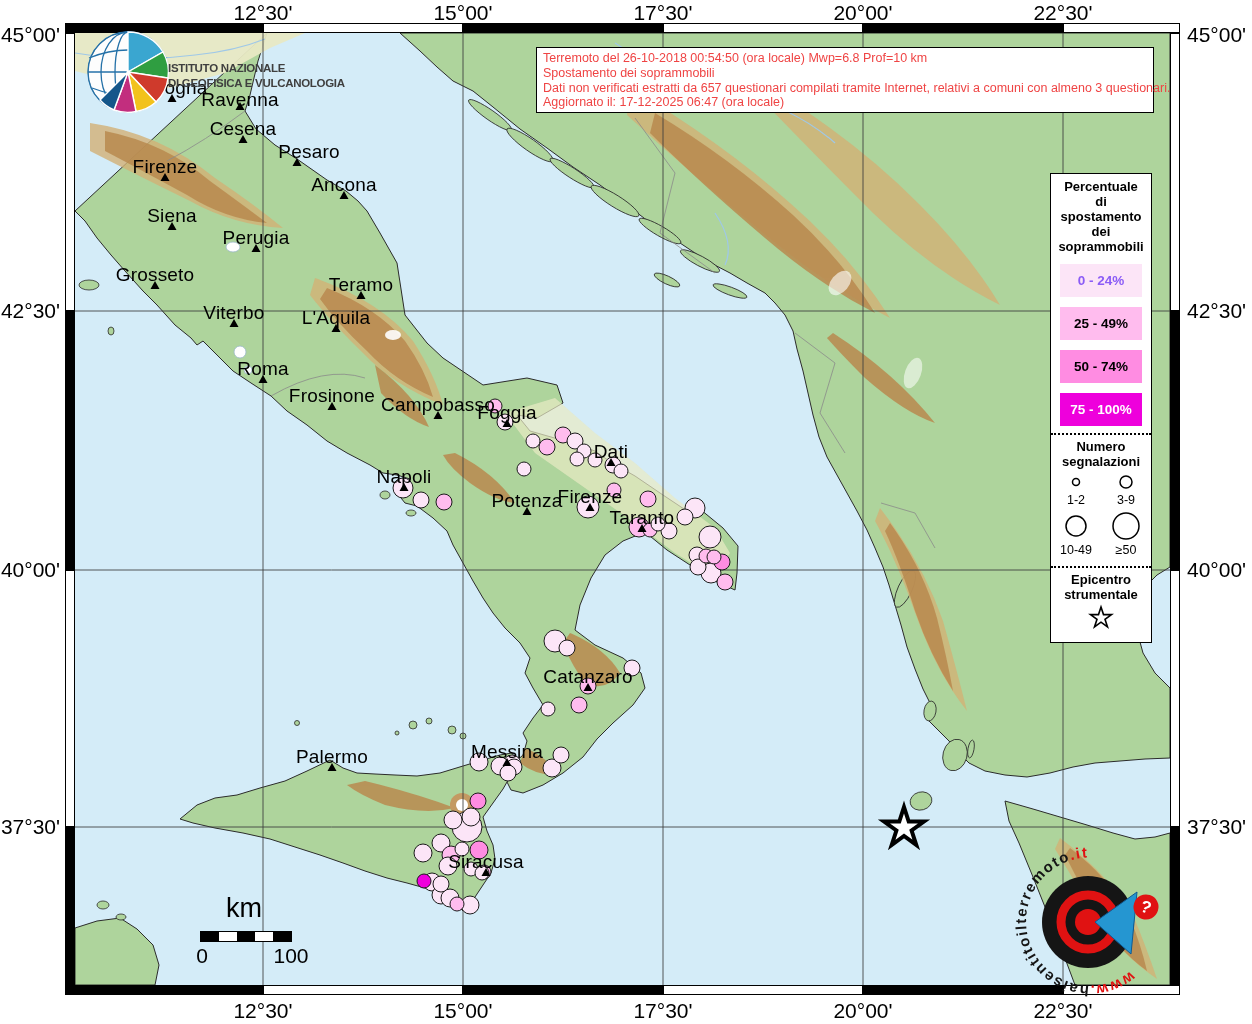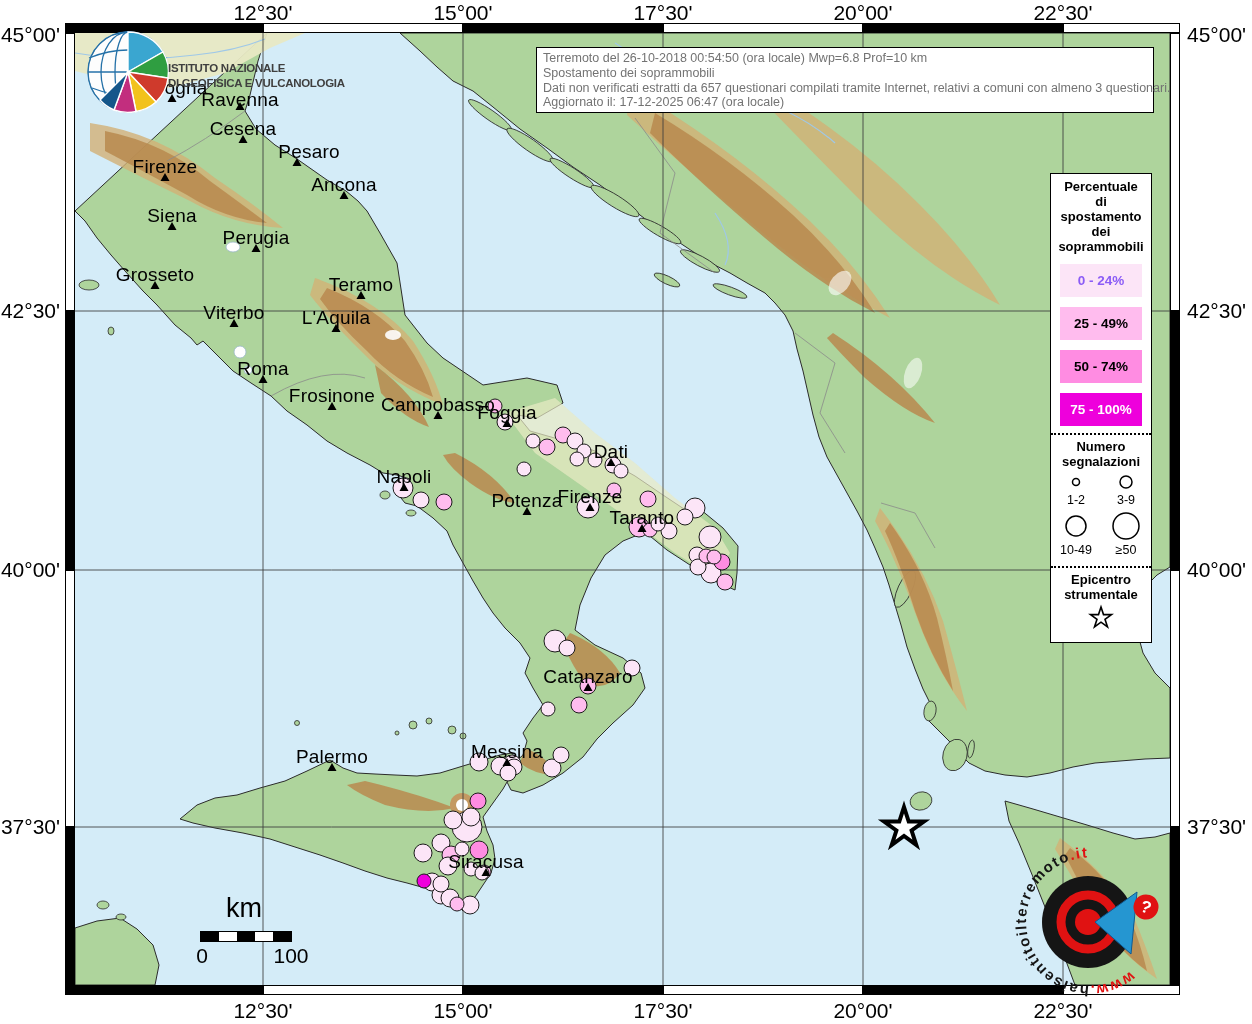--- a/index.html
+++ b/index.html
@@ -8,21 +8,21 @@
   #mapsvg{position:absolute;left:75px;top:33px;width:1095px;height:952px;display:block;}
   .fbar{position:absolute;border:1px solid #000;box-sizing:border-box;}
   .axis{position:absolute;color:#000;font-size:21px;white-space:nowrap;}
   .axis.top,.axis.bottom{transform:translateX(-50%);}
   .axis.left{transform:translateY(-50%);text-align:right;}
   .axis.right{transform:translateY(-50%);}
   .city{position:absolute;transform:translate(-50%,-50%);font-size:19px;color:#000;
         white-space:nowrap;letter-spacing:0.2px;}
   #titlebox{position:absolute;left:536px;top:47px;width:618px;height:66px;background:#fff;
             border:1px solid #000;box-sizing:border-box;padding:3px 6px;font-size:12.5px;
-            line-height:14.8px;color:#737373;white-space:nowrap;}
+            line-height:14.8px;color:#ef4444;white-space:nowrap;}
   #legend{position:absolute;left:1050px;top:173px;width:102px;background:#fff;
           border:1px solid #000;box-sizing:border-box;text-align:center;padding-bottom:6px;}
   .leg-title{font-weight:bold;font-size:13px;line-height:15px;color:#000;}
   .leg-sec-top{border-top:2px dotted #000;margin-top:7px;padding-top:4px;}
   .swatch{width:82px;height:33px;margin:10px auto 0 auto;font-weight:bold;font-size:13.5px;
           line-height:33px;color:#000;}
   .cnt-grid{display:grid;grid-template-columns:1fr 1fr;margin-top:2px;}
   .cnt-cell{font-size:12.5px;line-height:13px;color:#000;padding:2px 0;}
   #scalebar-title{position:absolute;left:244px;top:893px;transform:translateX(-50%);
                   font-size:27px;color:#000;}

